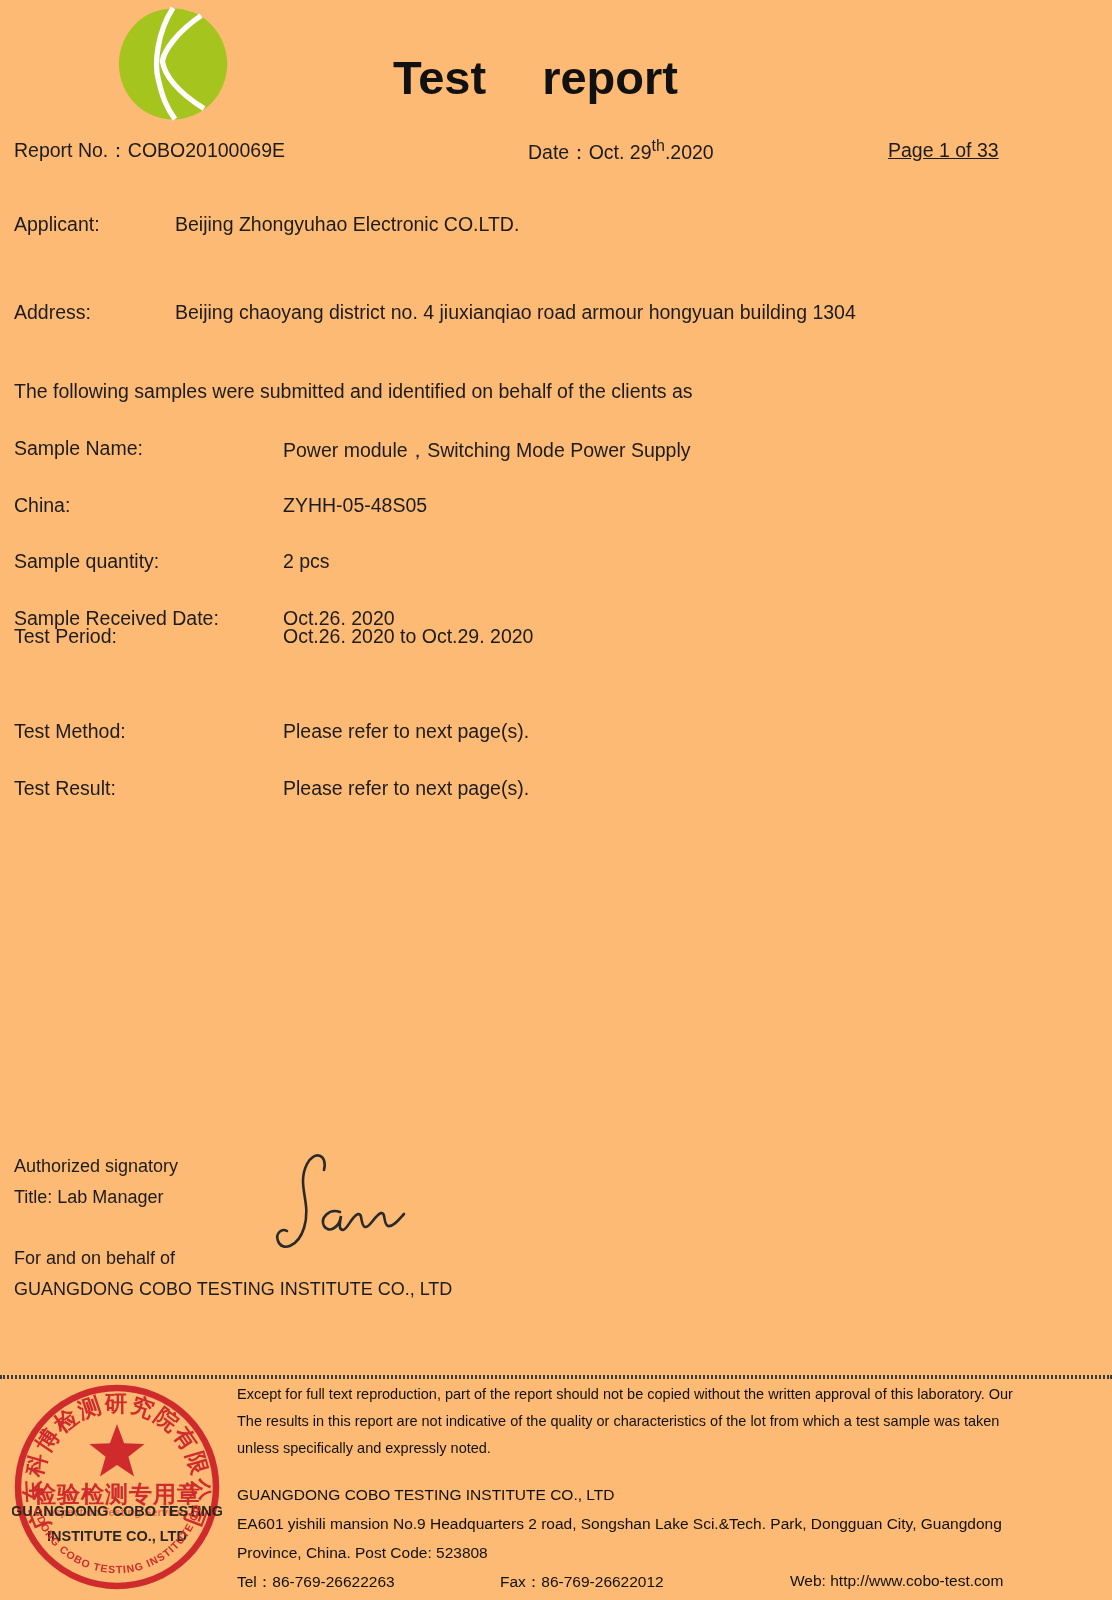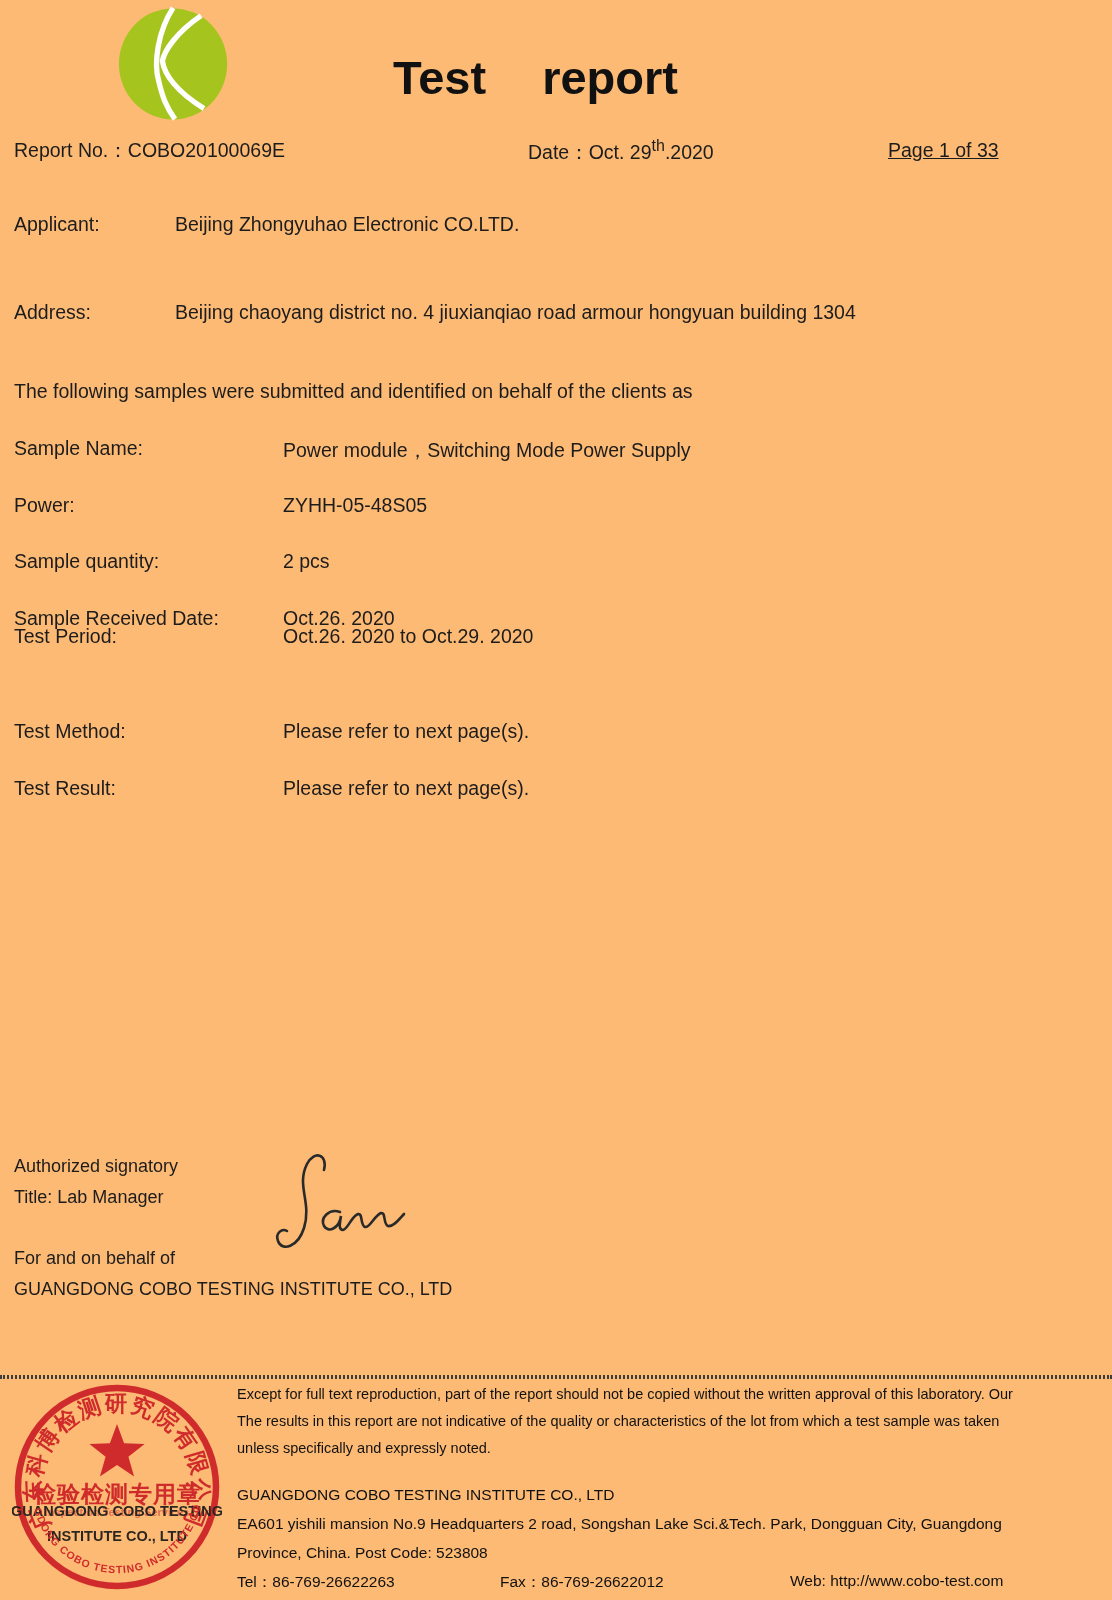--- a/index.html
+++ b/index.html
@@ -55,21 +55,21 @@
     <span class="val-a">Beijing chaoyang district no. 4 jiuxianqiao road armour hongyuan building 1304</span>
   </div>
 
   <div class="abs row" style="left:14px;top:380px;">The following samples were submitted and identified on behalf of the clients as</div>
 
   <div class="abs row" style="left:0;top:437px;width:1112px;height:24px;">
     <span class="lbl">Sample Name:</span>
     <span class="val-s">Power module，Switching Mode Power Supply</span>
   </div>
   <div class="abs row" style="left:0;top:494px;width:1112px;height:24px;">
-    <span class="lbl">Power:</span>
+    <span class="lbl">China:</span>
     <span class="val-s">ZYHH-05-48S05</span>
   </div>
   <div class="abs row" style="left:0;top:550px;width:1112px;height:24px;">
     <span class="lbl">Sample quantity:</span>
     <span class="val-s">2 pcs</span>
   </div>
   <div class="abs row" style="left:0;top:607px;width:1112px;height:24px;">
     <span class="lbl">Sample Received Date:</span>
     <span class="val-s">Oct.26. 2020</span>
   </div>

